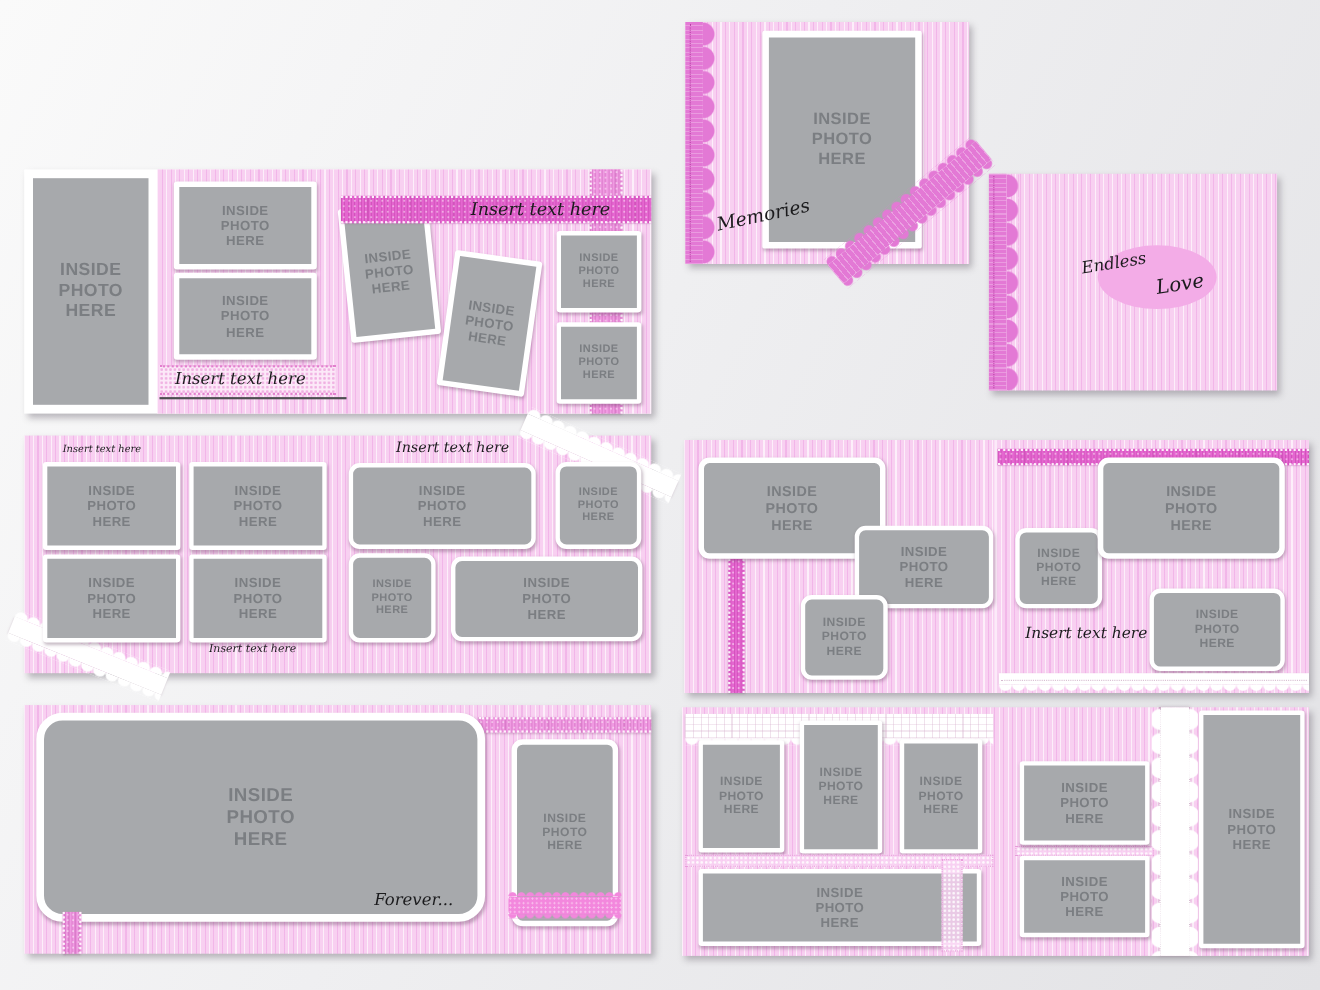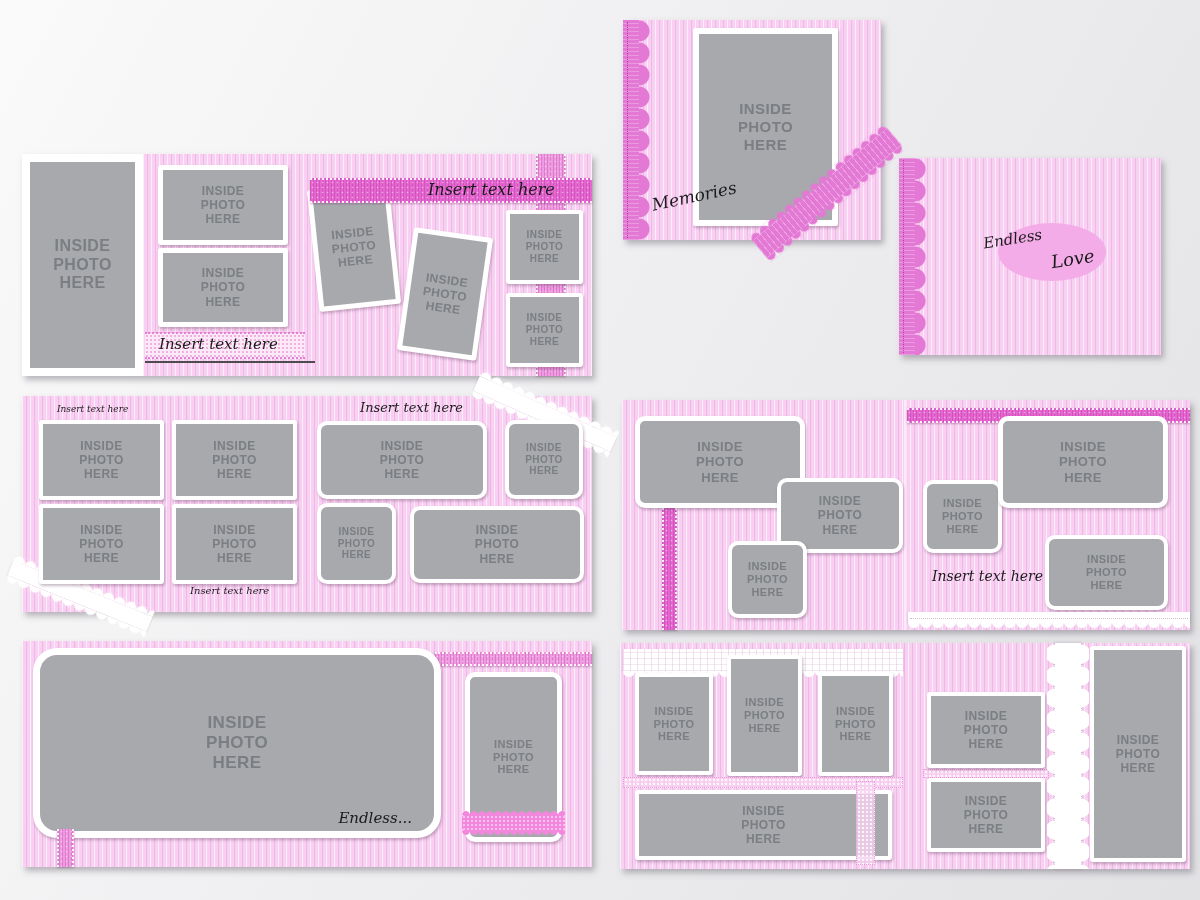--- a/index.html
+++ b/index.html
@@ -361,21 +361,21 @@
     <div class="lace-h" style="left:286px; top:212px; width:282px; height:10px;"></div>
   </section>
 
   <section class="panel stripes" style="left:22px; top:641px; width:570px; height:226px;">
     <div class="ribbon rh lite" style="left:413px; top:11px; width:157px; height:14px;"></div>
 
     <div class="frame b7" style="left:11px; top:7px; width:408px; height:190px; border-radius:24px;">
       <span class="ph s17">INSIDE
 PHOTO
 HERE</span>
-      <div class="script" style="right:22px; bottom:4px; font-size:15px;">Endless...</div>
+      <div class="script" style="right:22px; bottom:4px; font-size:15px;">Forever...</div>
     </div>
 
     <div class="frame b5 r10" style="left:443px; top:31px; width:97px; height:170px;">
       <span class="ph s11">INSIDE
 PHOTO
 HERE</span>
       <div class="pink-band" style="left:-8px; right:-8px; bottom:6px; height:16px;"></div>
     </div>
 
     <div class="ribbon rv lite" style="left:35px; top:188px; width:17px; height:38px;"></div>

